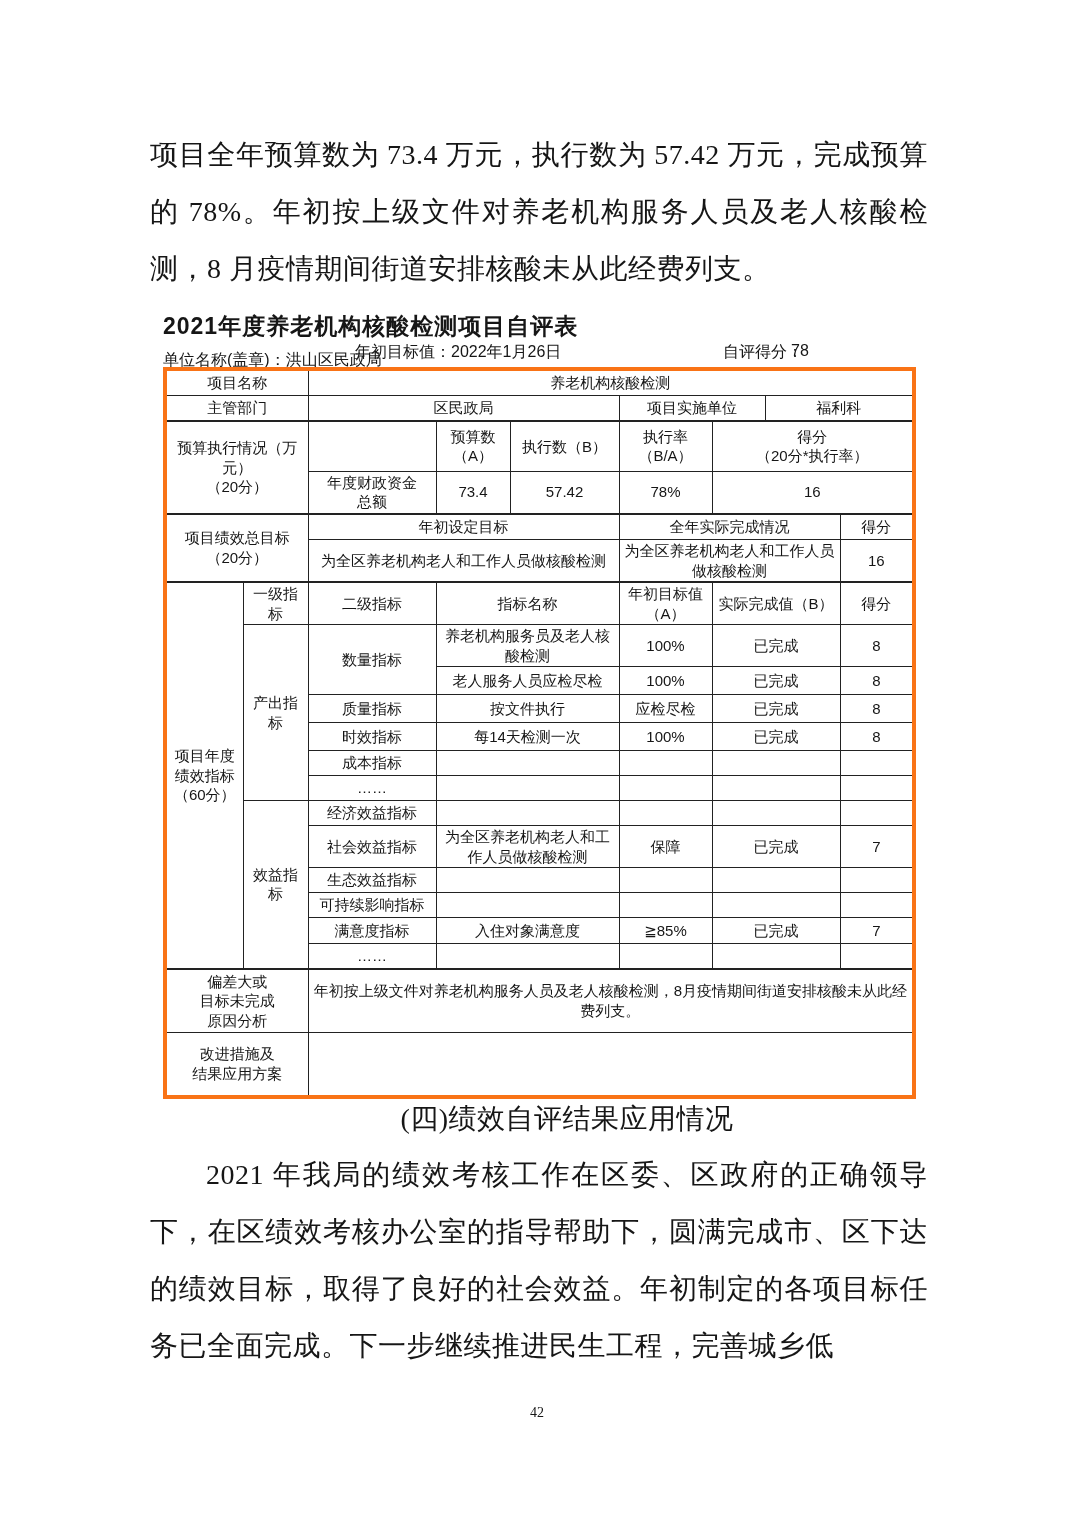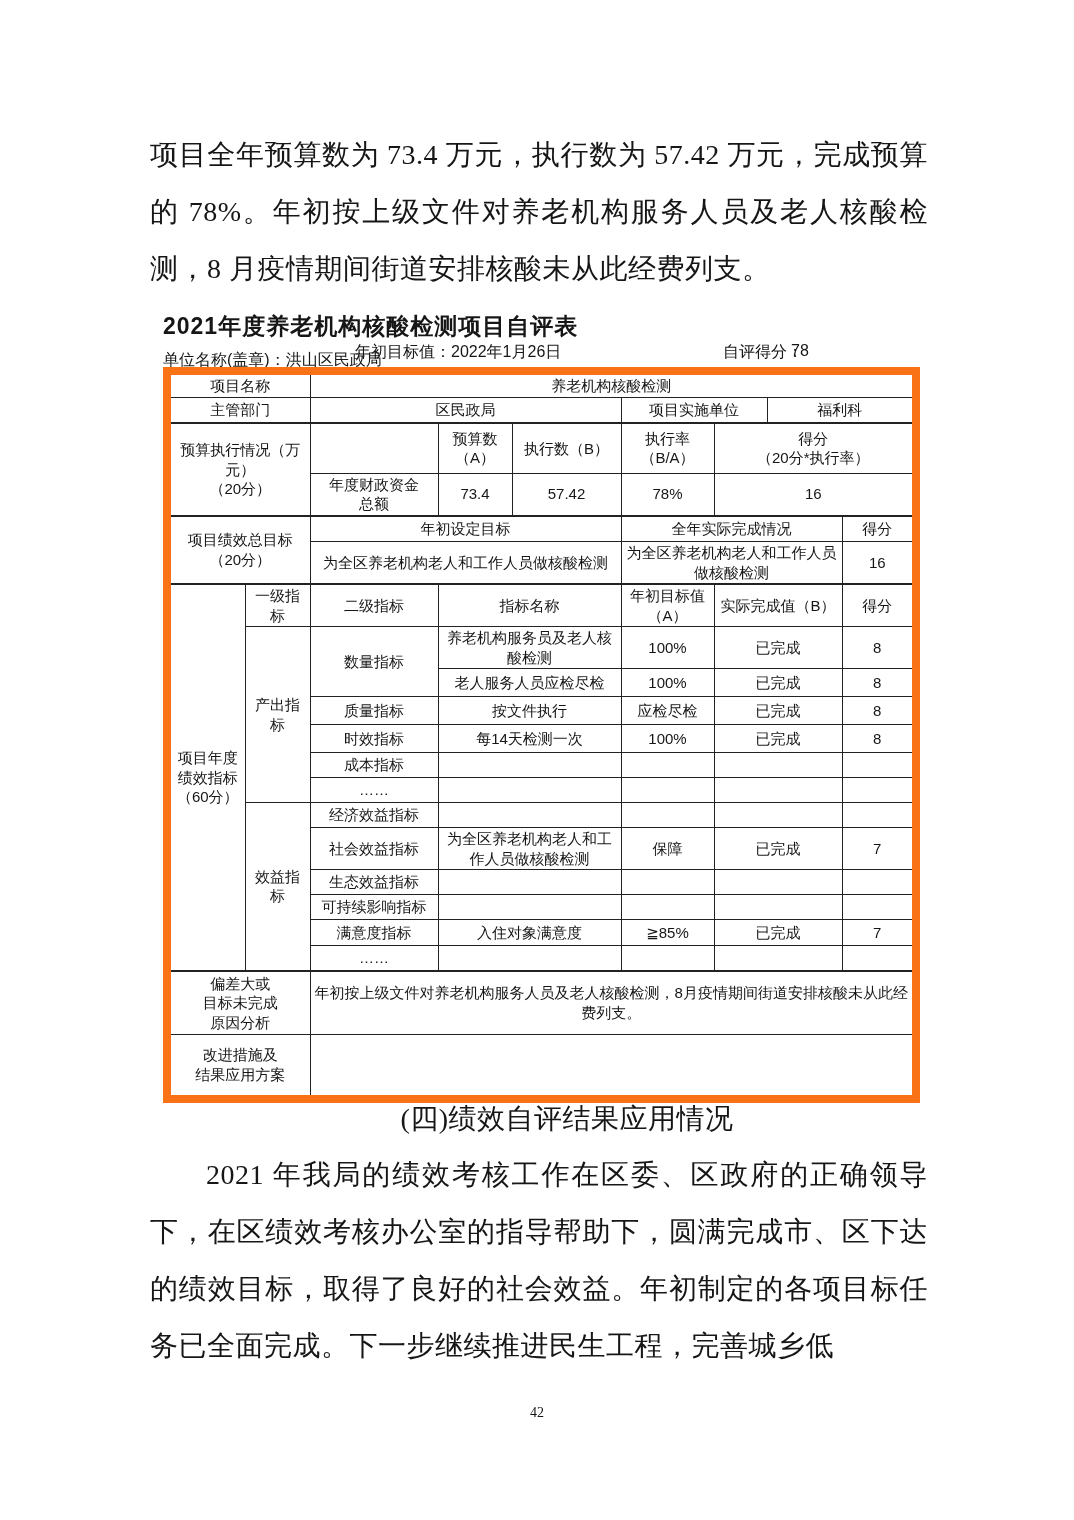--- a/index.html
+++ b/index.html
@@ -35,21 +35,21 @@
   }
   .tbl-meta span { position: absolute; white-space: nowrap; }
   .meta-unit { left: 0; margin-top: 8px; }
   .meta-date { left: 192px; }
   .meta-score-label { left: 517px; margin-left: 43px; }
   .meta-score-value { left: 612px; width: 50px; text-align: center; }
 
   table.eval {
     position: absolute; left: 163px; top: 367px; width: 749px;
     border-collapse: collapse; table-layout: fixed;
-    border: 8px solid #f97316;
+    border: 4px solid #f97316;
     font-family: "Liberation Sans", "DejaVu Sans", sans-serif;
   }
   table.eval td {
     border: 1px solid #222;
     font-size: 15px; line-height: 1.3;
     text-align: center; vertical-align: middle;
     padding: 1px 3px;
     white-space: pre-line;
     overflow: hidden;
   }

